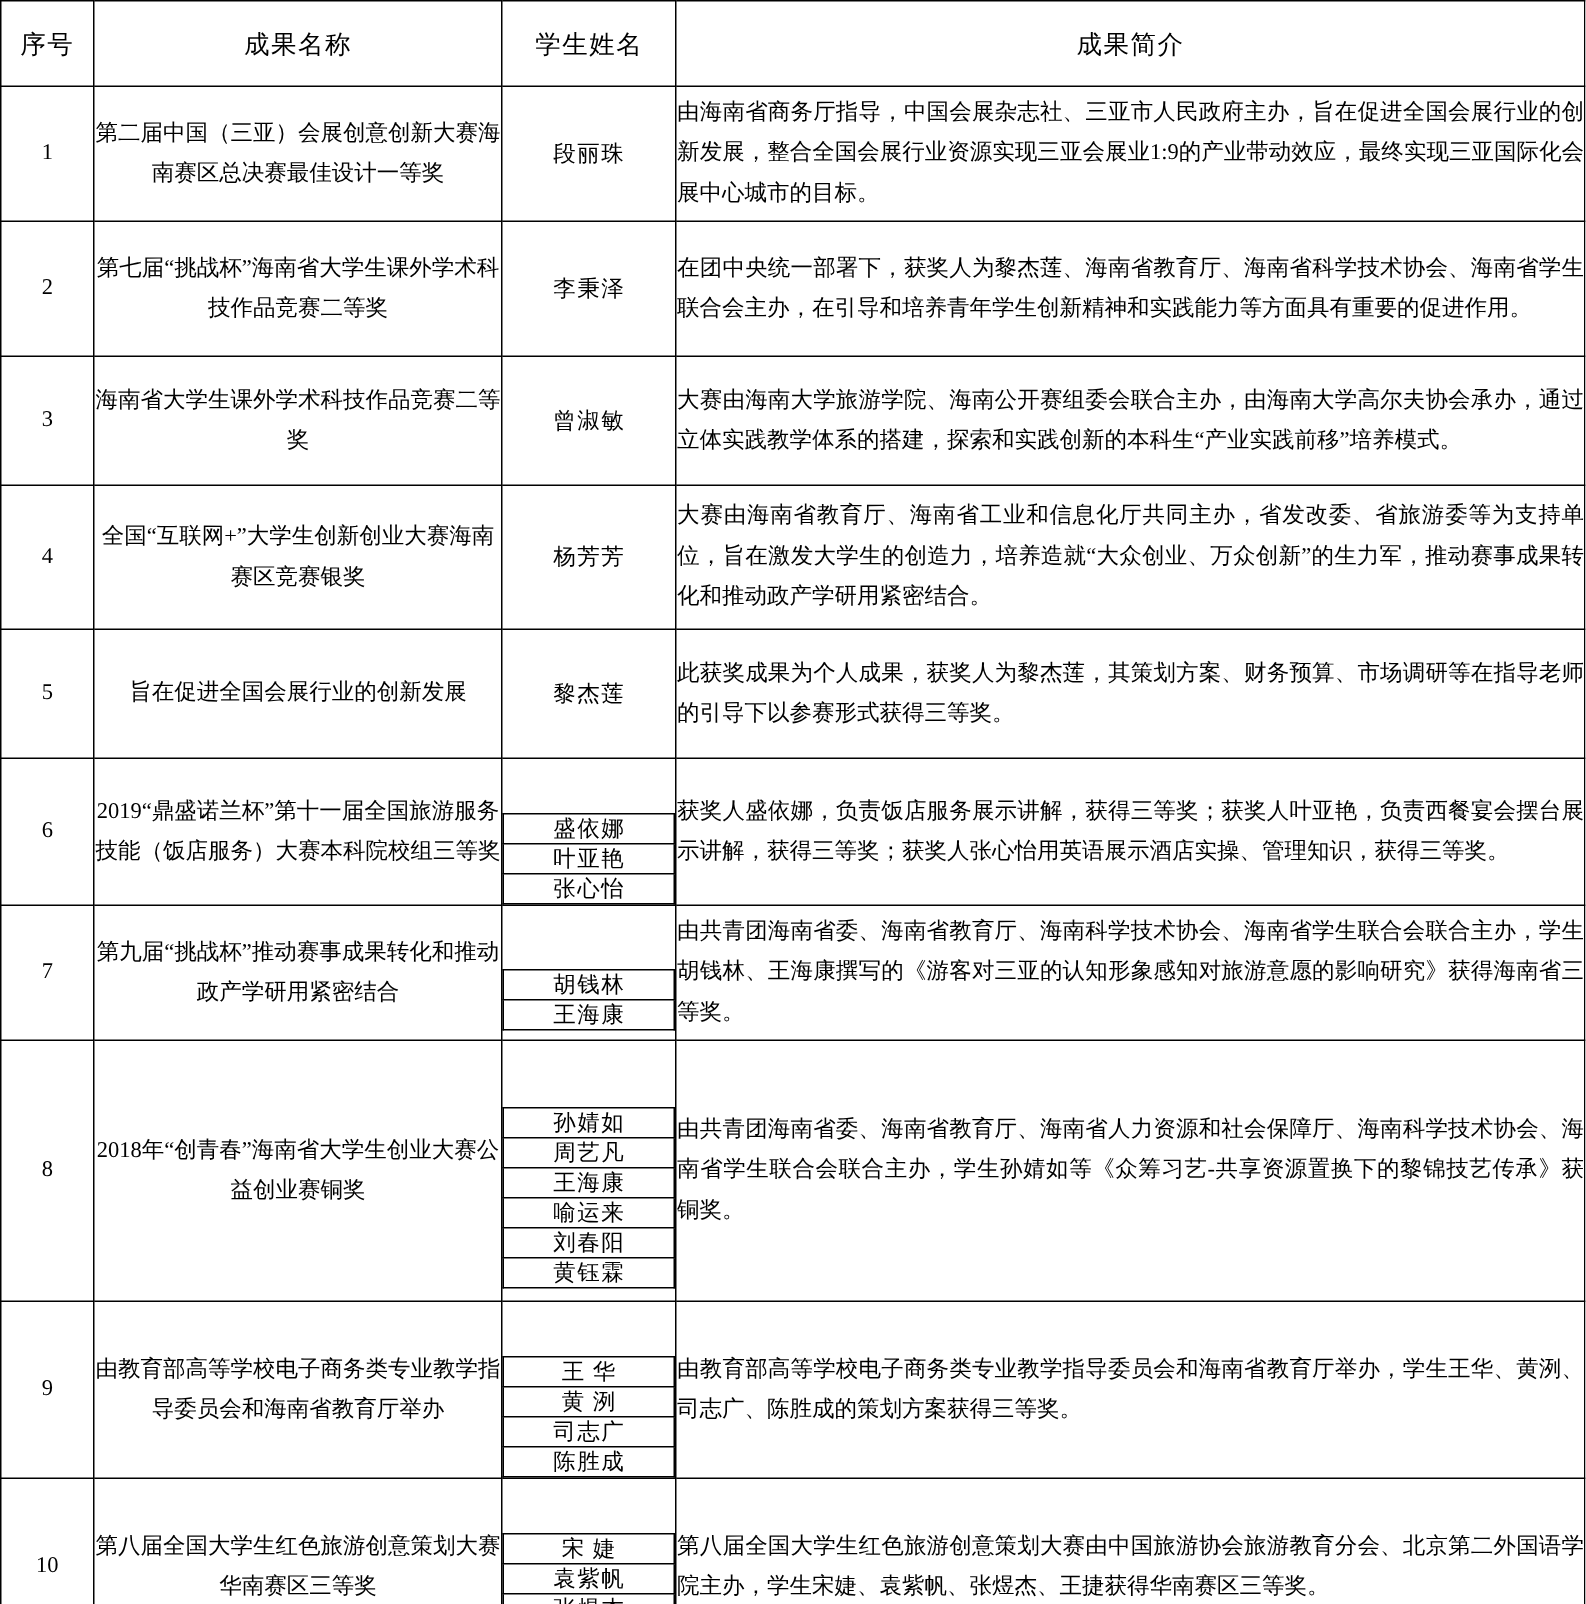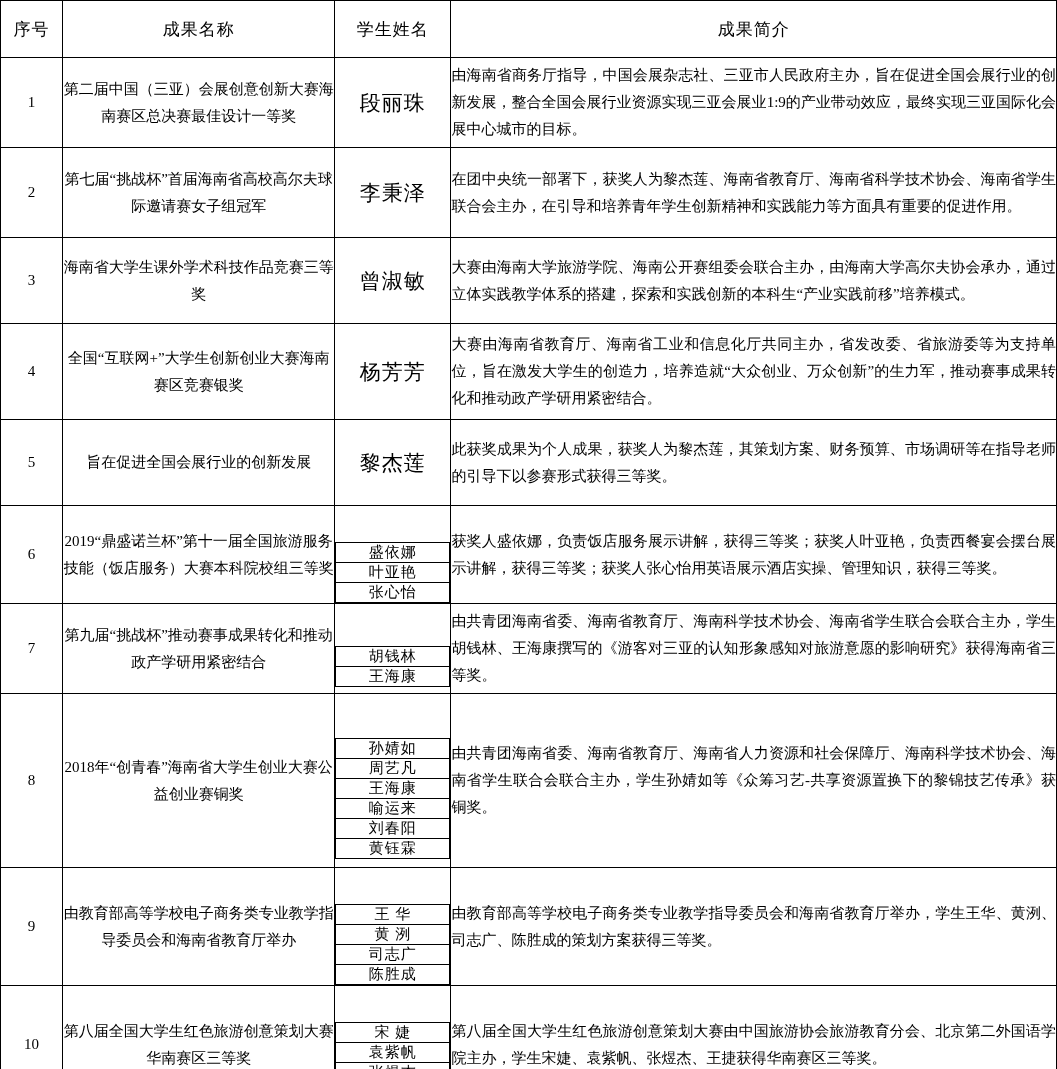--- a/index.html
+++ b/index.html
@@ -40,21 +40,21 @@
   }
   td.ach {
     text-align: center;
     font-size: 15px;
     line-height: 1.75;
     padding: 6px 10px;
     margin-left: 24px;
   }
   td.stu {
     text-align: center;
-    font-size: 21px;
+    font-size: 15px;
     letter-spacing: 1px;
   }
   td.desc {
     text-align: left;
     font-size: 15px;
     line-height: 1.78;
     padding: 7px 9px 7px 10px;
     text-align: justify;
     text-justify: inter-ideograph;
   }
@@ -102,28 +102,28 @@
 
     <tr style="height:90px">
       <td class="seq">1</td>
       <td class="ach">第二届中国（三亚）会展创意创新大赛海南赛区总决赛最佳设计一等奖</td>
       <td class="stu">段丽珠</td>
       <td class="desc">由海南省商务厅指导，中国会展杂志社、三亚市人民政府主办，旨在促进全国会展行业的创新发展，整合全国会展行业资源实现三亚会展业1:9的产业带动效应，最终实现三亚国际化会展中心城市的目标。</td>
     </tr>
 
     <tr style="height:90px">
       <td class="seq">2</td>
-      <td class="ach">第七届“挑战杯”首届海南省高校高尔夫球际邀请赛女子组冠军</td>
+      <td class="ach">第七届“挑战杯”海南省大学生课外学术科技作品竞赛二等奖</td>
       <td class="stu">李秉泽</td>
       <td class="desc">在团中央统一部署下，获奖人为黎杰莲、海南省教育厅、海南省科学技术协会、海南省学生联合会主办，在引导和培养青年学生创新精神和实践能力等方面具有重要的促进作用。</td>
     </tr>
 
     <tr style="height:86px">
       <td class="seq">3</td>
-      <td class="ach">海南省大学生课外学术科技作品竞赛三等奖</td>
+      <td class="ach">海南省大学生课外学术科技作品竞赛二等奖</td>
       <td class="stu">曾淑敏</td>
       <td class="desc">大赛由海南大学旅游学院、海南公开赛组委会联合主办，由海南大学高尔夫协会承办，通过立体实践教学体系的搭建，探索和实践创新的本科生“产业实践前移”培养模式。</td>
     </tr>
 
     <tr style="height:96px">
       <td class="seq">4</td>
       <td class="ach">全国“互联网+”大学生创新创业大赛海南赛区竞赛银奖</td>
       <td class="stu">杨芳芳</td>
       <td class="desc">大赛由海南省教育厅、海南省工业和信息化厅共同主办，省发改委、省旅游委等为支持单位，旨在激发大学生的创造力，培养造就“大众创业、万众创新”的生力军，推动赛事成果转化和推动政产学研用紧密结合。</td>
     </tr>

